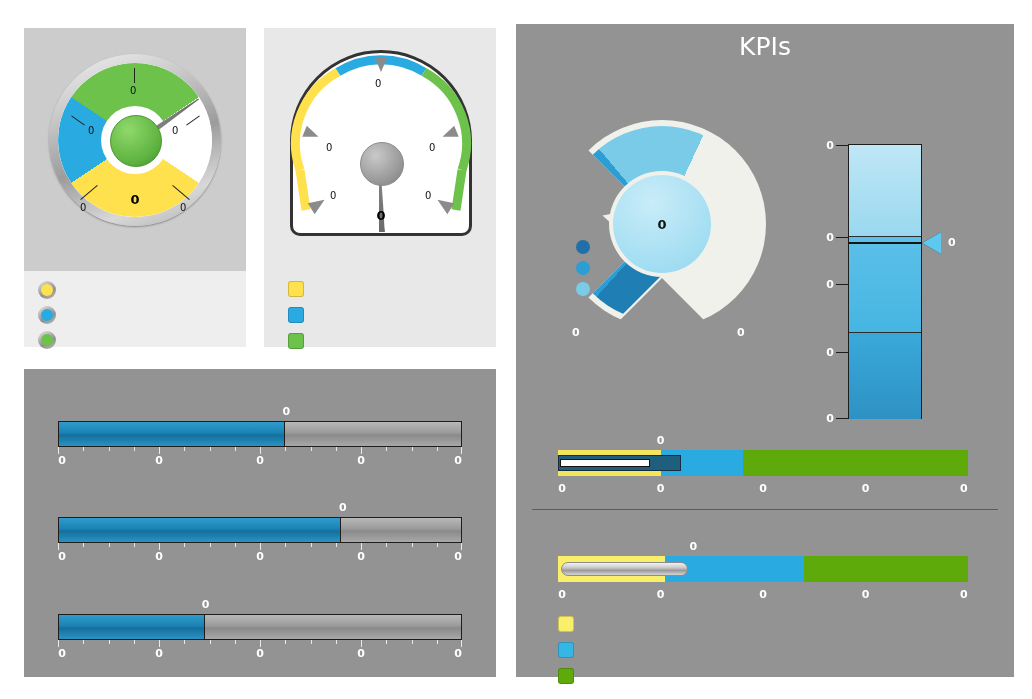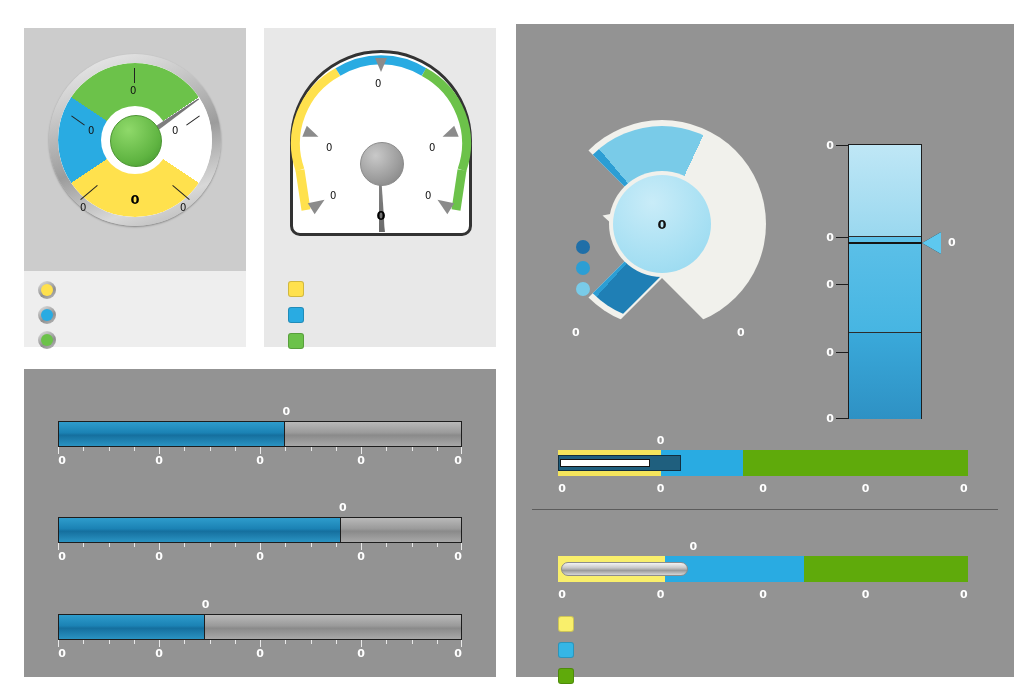--- a/index.html
+++ b/index.html
@@ -373,20 +373,21 @@
         <span class="tick-label" style="left:1%">0</span>
         <span class="tick-label" style="left:25%">0</span>
         <span class="tick-label" style="left:50%">0</span>
         <span class="tick-label" style="left:75%">0</span>
         <span class="tick-label" style="left:99%">0</span>
       </div>
     </div>
   </div>
 
   <div class="panel" id="panel-kpi">
+    <div id="kpi-title">KPIs</div>
 
     <div class="donut-wrap">
       <div class="donut-outline"></div>
       <div class="donut-ring"></div>
       <div class="donut-needle"></div>
       <div class="donut-hole-ring"></div>
       <div class="donut-hole"></div>
       <div class="donut-hole-val">0</div>
       <span class="donut-end-lbl" style="left:14px; top:206px;">0</span>
       <span class="donut-end-lbl" style="left:179px; top:206px;">0</span>

